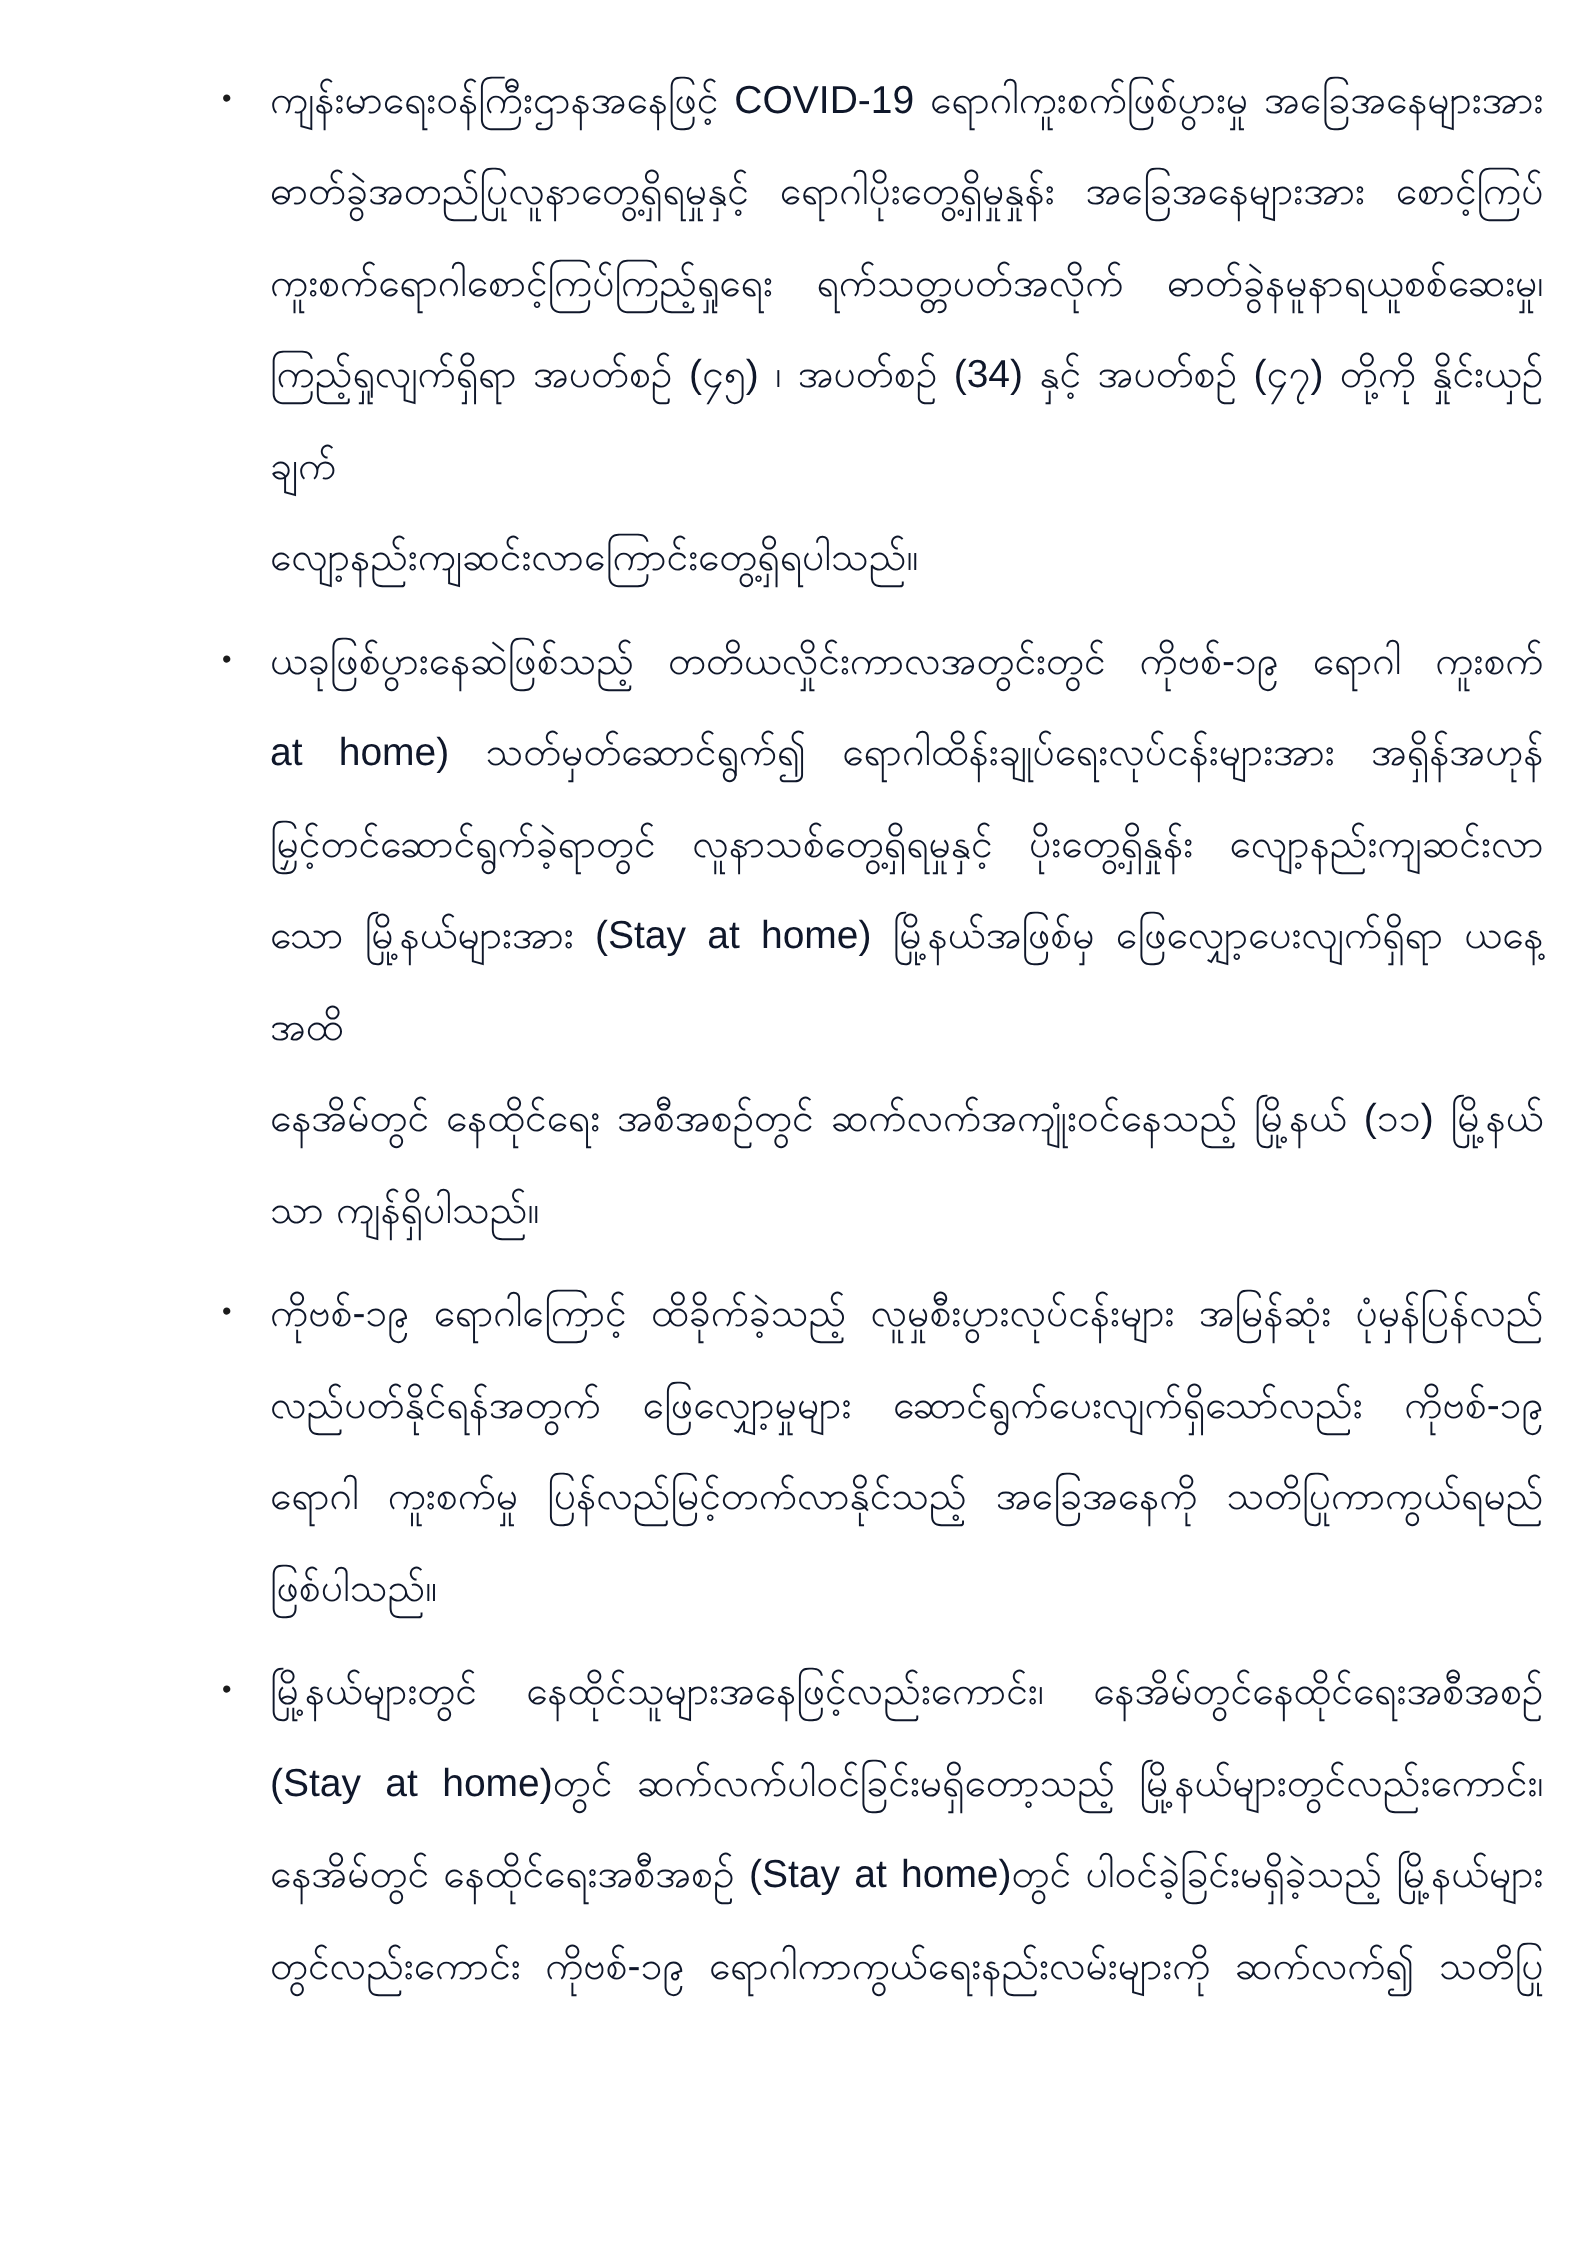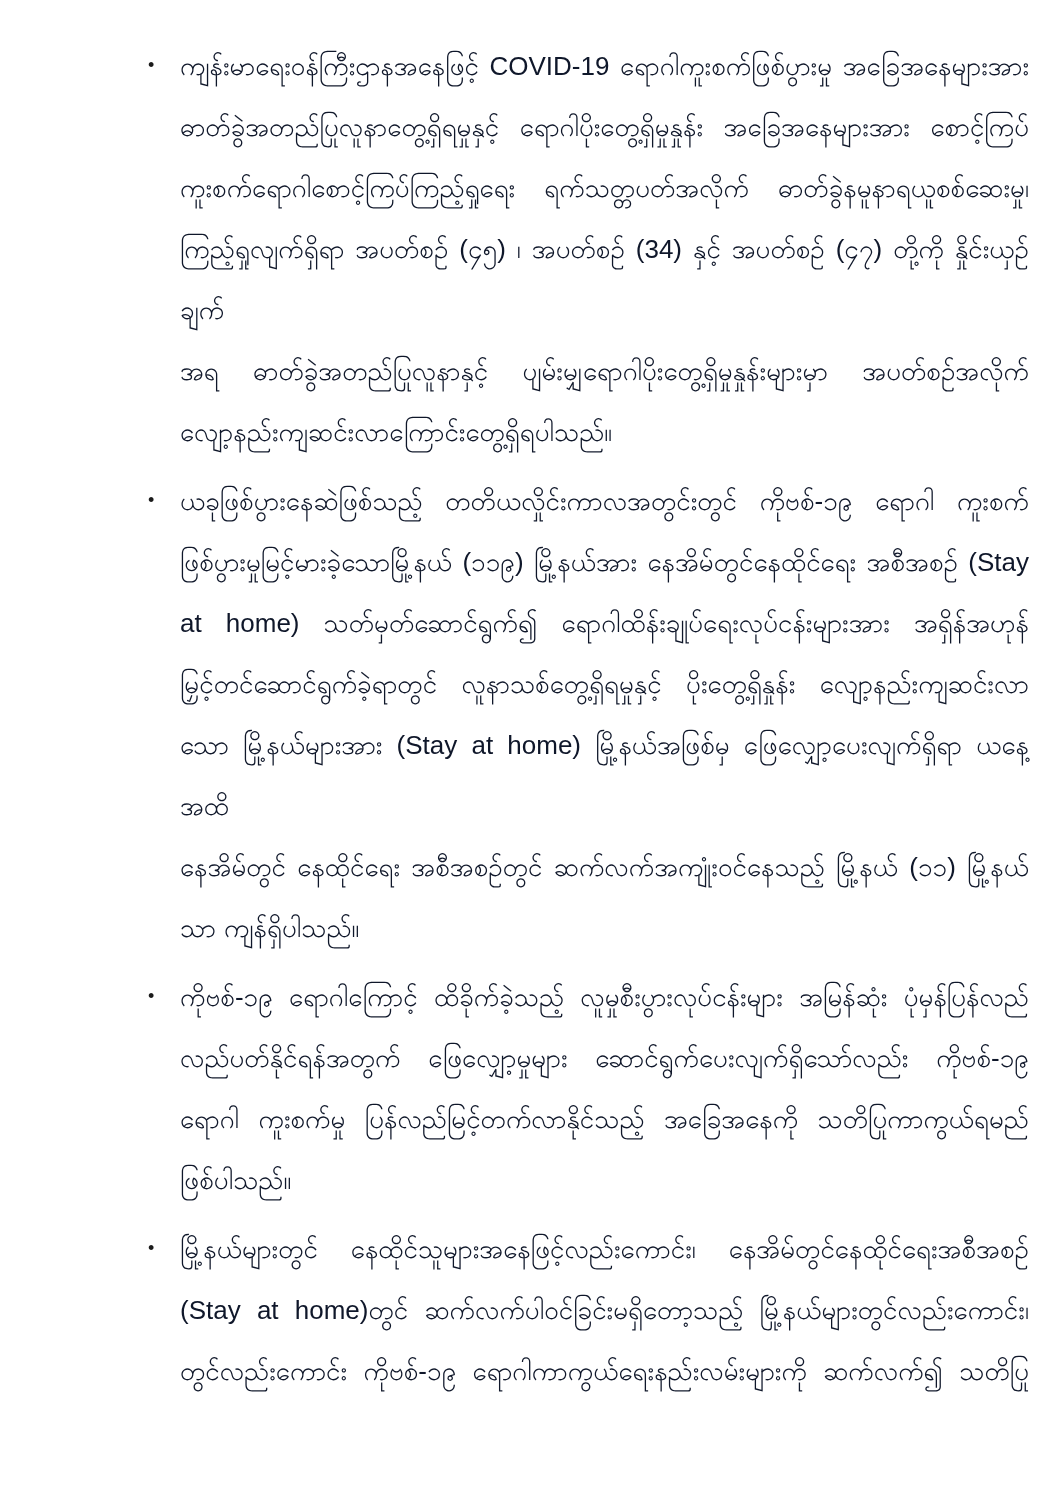--- a/index.html
+++ b/index.html
@@ -53,30 +53,28 @@
 
 <div class="page">
   <ul class="bullet-list" id="bullet-list">
   <li class="bullet-item">
     <span class="marker">•</span>
     <div class="para">
           <span class="line">ကျန်းမာရေးဝန်ကြီးဌာနအနေဖြင့် COVID-19 ရောဂါကူးစက်ဖြစ်ပွားမှု အခြေအနေများအား</span>
           <span class="line">ဓာတ်ခွဲအတည်ပြုလူနာတွေ့ရှိရမှုနှင့် ရောဂါပိုးတွေ့ရှိမှုနှုန်း အခြေအနေများအား စောင့်ကြပ်</span>
           <span class="line">ကူးစက်ရောဂါစောင့်ကြပ်ကြည့်ရှုရေး ရက်သတ္တပတ်အလိုက် ဓာတ်ခွဲနမူနာရယူစစ်ဆေးမှု၊</span>
           <span class="line">ကြည့်ရှုလျက်ရှိရာ အပတ်စဉ် (၄၅) ၊ အပတ်စဉ် (34) နှင့် အပတ်စဉ် (၄၇) တို့ကို နှိုင်းယှဉ်ချက်</span>
-          <span class="line">အရ ဓာတ်ခွဲအတည်ပြုလူနာနှင့် ပျမ်းမျှရောဂါပိုးတွေ့ရှိမှုနှုန်းများမှာ အပတ်စဉ်အလိုက်</span>
           <span class="line last-left">လျော့နည်းကျဆင်းလာကြောင်းတွေ့ရှိရပါသည်။</span>
         </div>
   </li>
 
   <li class="bullet-item">
     <span class="marker">•</span>
     <div class="para">
           <span class="line">ယခုဖြစ်ပွားနေဆဲဖြစ်သည့် တတိယလှိုင်းကာလအတွင်းတွင် ကိုဗစ်-၁၉ ရောဂါ ကူးစက်</span>
-          <span class="line">ဖြစ်ပွားမှုမြင့်မားခဲ့သောမြို့နယ် (၁၁၉) မြို့နယ်အား နေအိမ်တွင်နေထိုင်ရေး အစီအစဉ် (Stay</span>
           <span class="line">at home) သတ်မှတ်ဆောင်ရွက်၍ ရောဂါထိန်းချုပ်ရေးလုပ်ငန်းများအား အရှိန်အဟုန်</span>
           <span class="line">မြှင့်တင်ဆောင်ရွက်ခဲ့ရာတွင် လူနာသစ်တွေ့ရှိရမှုနှင့် ပိုးတွေ့ရှိနှုန်း လျော့နည်းကျဆင်းလာ</span>
           <span class="line">သော မြို့နယ်များအား (Stay at home) မြို့နယ်အဖြစ်မှ ဖြေလျှော့ပေးလျက်ရှိရာ ယနေ့အထိ</span>
           <span class="line">နေအိမ်တွင် နေထိုင်ရေး အစီအစဉ်တွင် ဆက်လက်အကျုံးဝင်နေသည့် မြို့နယ် (၁၁) မြို့နယ်</span>
           <span class="line last-left">သာ ကျန်ရှိပါသည်။</span>
         </div>
   </li>
 
   <li class="bullet-item">
     <span class="marker">•</span>
@@ -86,17 +84,18 @@
           <span class="line">ရောဂါ ကူးစက်မှု ပြန်လည်မြင့်တက်လာနိုင်သည့် အခြေအနေကို သတိပြုကာကွယ်ရမည်</span>
           <span class="line last-left">ဖြစ်ပါသည်။</span>
         </div>
   </li>
 
   <li class="bullet-item">
     <span class="marker">•</span>
     <div class="para">
           <span class="line">မြို့နယ်များတွင် နေထိုင်သူများအနေဖြင့်လည်းကောင်း၊ နေအိမ်တွင်နေထိုင်ရေးအစီအစဉ်</span>
           <span class="line">(Stay at home)တွင် ဆက်လက်ပါဝင်ခြင်းမရှိတော့သည့် မြို့နယ်များတွင်လည်းကောင်း၊</span>
+          <span class="line">နေအိမ်တွင် နေထိုင်ရေးအစီအစဉ် (Stay at home)တွင် ပါဝင်ခဲ့ခြင်းမရှိခဲ့သည့် မြို့နယ်များ</span>
           <span class="line">တွင်လည်းကောင်း ကိုဗစ်-၁၉ ရောဂါကာကွယ်ရေးနည်းလမ်းများကို ဆက်လက်၍ သတိပြု</span>
         </div>
   </li>
 </ul>
 </div>
 
 </body></html>

